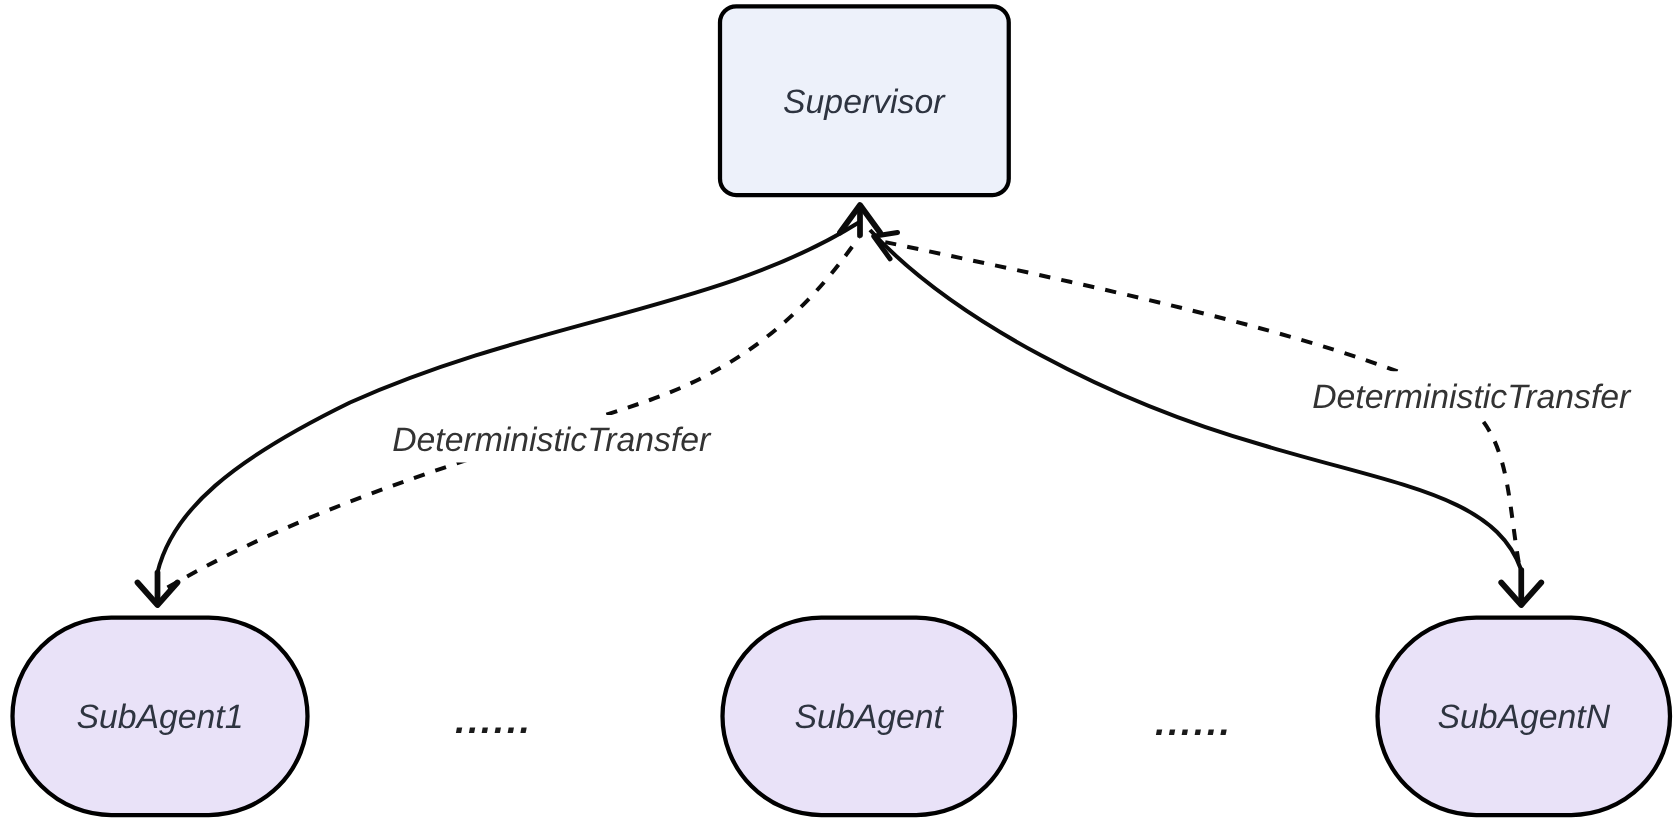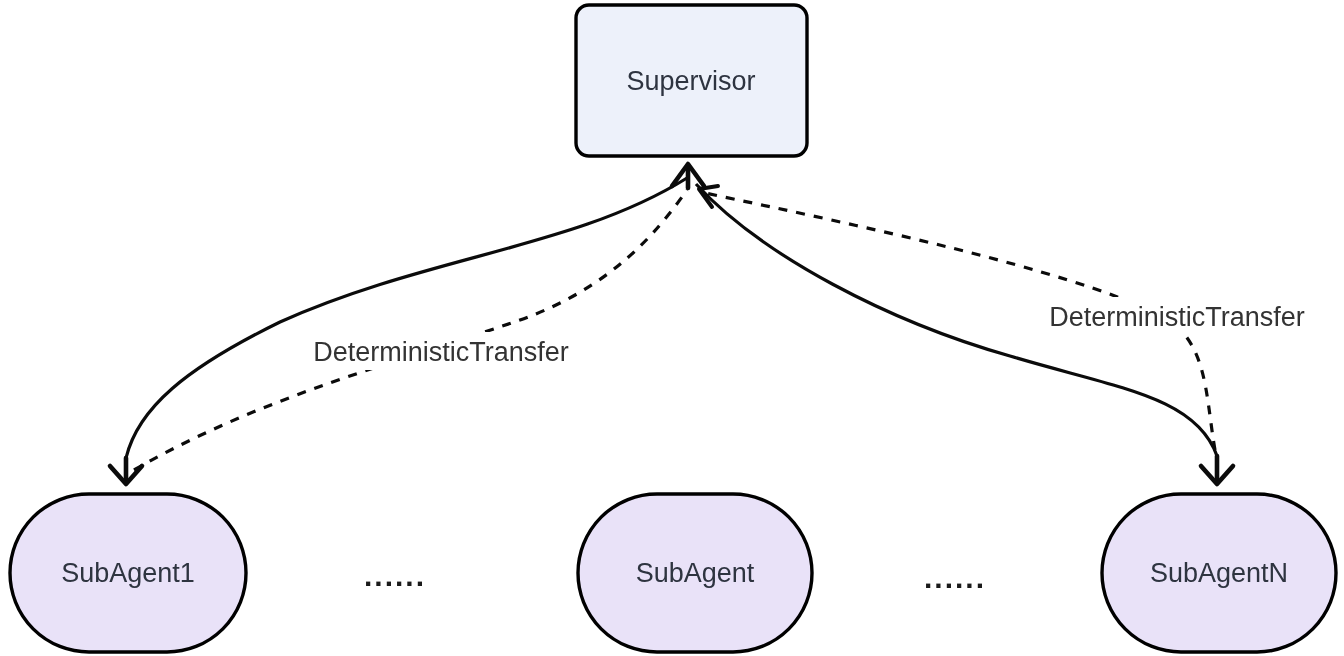--- a/index.html
+++ b/index.html
@@ -7,20 +7,21 @@
     padding: 0;
     background: #ffffff;
   }
   .canvas-wrap {
     position: relative;
     width: 1344px;
     height: 656px;
     background: #ffffff;
     overflow: hidden;
     font-family: "Liberation Sans", "DejaVu Sans", sans-serif;
+    font-style: italic;
   }
   svg { display: block; }
   .node-rect {
     stroke: #000000;
     stroke-width: 3.4;
   }
   .node-label {
     fill: #2e3440;
     font-size: 27px;
     font-family: "Liberation Sans", "DejaVu Sans", sans-serif;

